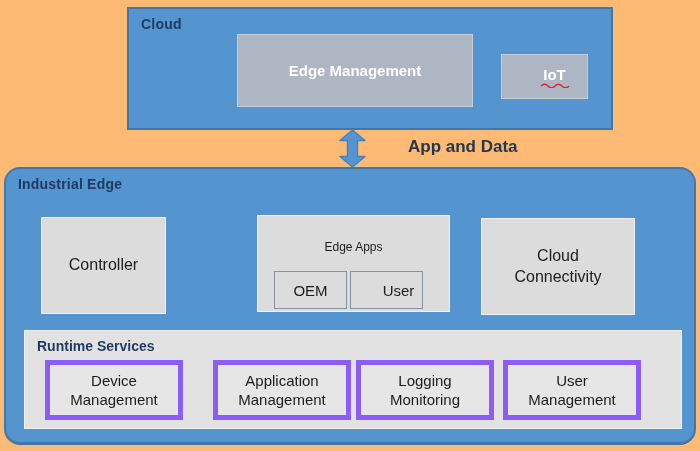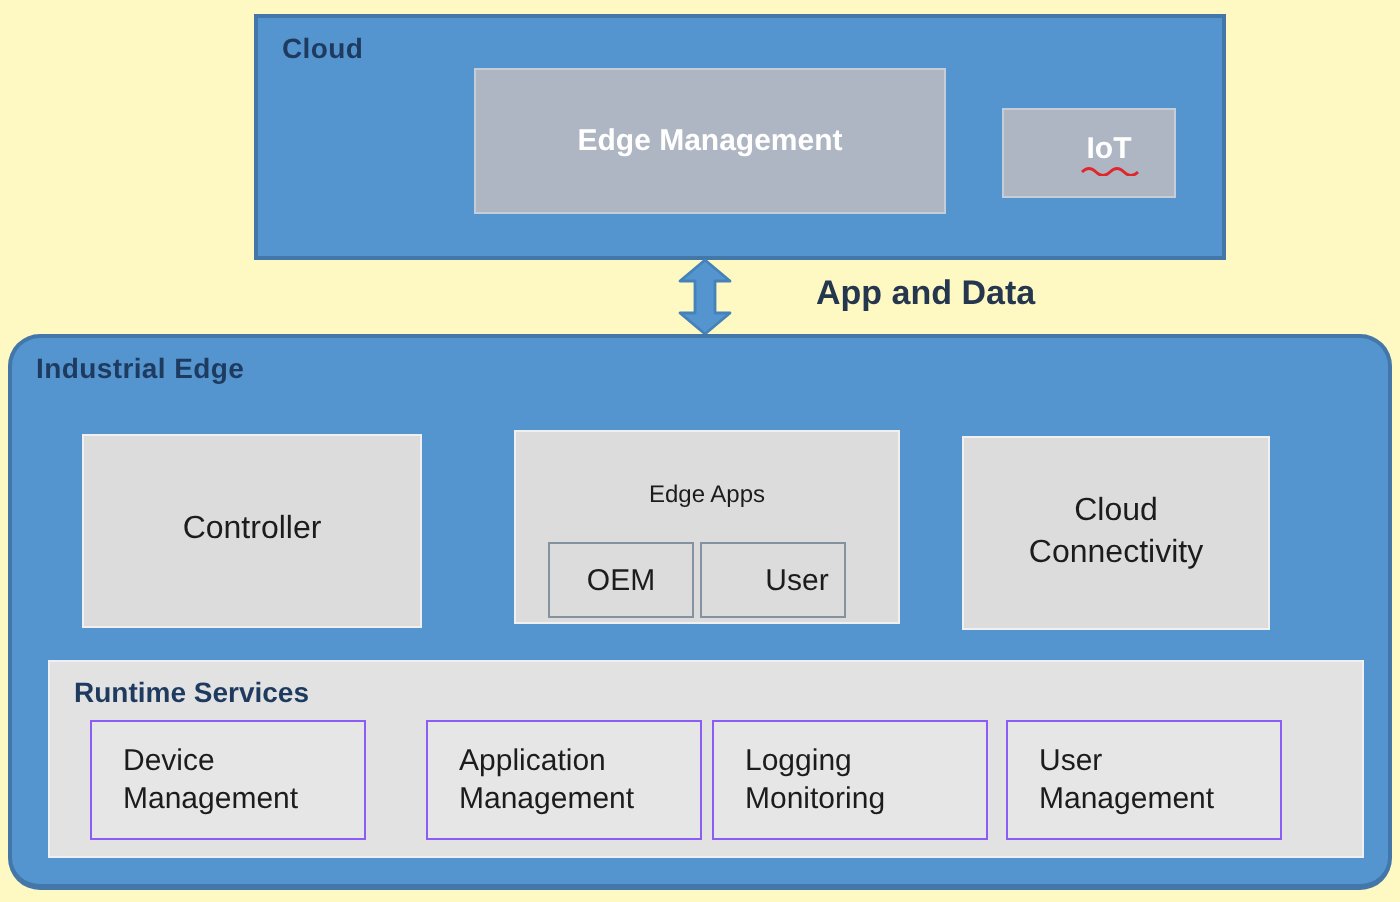--- a/index.html
+++ b/index.html
@@ -1,21 +1,21 @@
 <!DOCTYPE html>
 <html><head>
 <meta charset="utf-8">
 <style>
   * { margin: 0; padding: 0; box-sizing: border-box; }
   html, body { background: #ffffff; }
   body {
     font-family: "Liberation Sans", "DejaVu Sans", sans-serif;
     width: 700px; height: 451px; overflow: hidden;
   }
-  .canvas { position: relative; width: 700px; height: 451px; background: #fef9c3; }
+  .canvas { position: relative; width: 700px; height: 451px; background: #fdba74; }
 
   
   .zone {
     position: absolute;
     background: #5494cf;
     border: 2px solid #4377a9;
   }
   .cloud-zone  { left: 127px; top: 7px;   width: 486px; height: 123px; }
   .industrial-zone { left: 4px; top: 167px; width: 692px; height: 278px; border-bottom-width: 3px; border-radius: 16px; }
 
@@ -46,21 +46,21 @@
 
   
   .lightgray-box {
     position: absolute;
     background: #dcdcdc;
     border: 1px solid #f0f0f0;
     color: #1c1c1c;
     display: flex; align-items: center; justify-content: center;
     text-align: center; font-size: 16px; line-height: 1.3;
   }
-  .controller-box { left: 35px; top: 48px; width: 170px; height: 97px; }
+  .controller-box { left: 35px; top: 48px; width: 125px; height: 97px; }
   .cloud-connectivity-box { left: 475px; top: 49px; width: 154px; height: 97px; }
   .cloud-connectivity-box span { max-width: 112px; }
 
   .edge-apps-box {
     position: absolute; left: 251px; top: 46px; width: 193px; height: 97px;
     background: #dcdcdc; border: 1px solid #f0f0f0; color: #1c1c1c;
   }
   .edge-apps-title {
     position: absolute; left: 0; top: 24px; width: 100%;
     text-align: center; font-size: 12px;
@@ -78,23 +78,23 @@
   .runtime-box {
     position: absolute; left: 18px; top: 161px; width: 658px; height: 99px;
     background: #e3e2e2; border: 1px solid #eef1f4;
   }
   .runtime-label {
     position: absolute; left: 12px; top: 7px;
     font-size: 14px; font-weight: bold; color: #1e3a5f;
   }
   .service-box {
     position: absolute; top: 29px; width: 138px; height: 60px;
-    background: #e7e6e6; border: 1px solid #8b5cf6;
+    background: #e7e6e6; border: 5px solid #8b5cf6;
     display: flex; align-items: center; justify-content: center;
-    text-align: left; font-size: 15px; line-height: 1.3; color: #1c1c1c;
+    text-align: center; font-size: 15px; line-height: 1.3; color: #1c1c1c;
   }
   .service-box span { max-width: 105px; }
   .svc-0 { left: 20px; }
   .svc-1 { left: 178px; margin-left: 10px; }
   .svc-2 { left: 331px; }
   .svc-3 { left: 478px; }
 </style>
 </head>
 <body>
 

